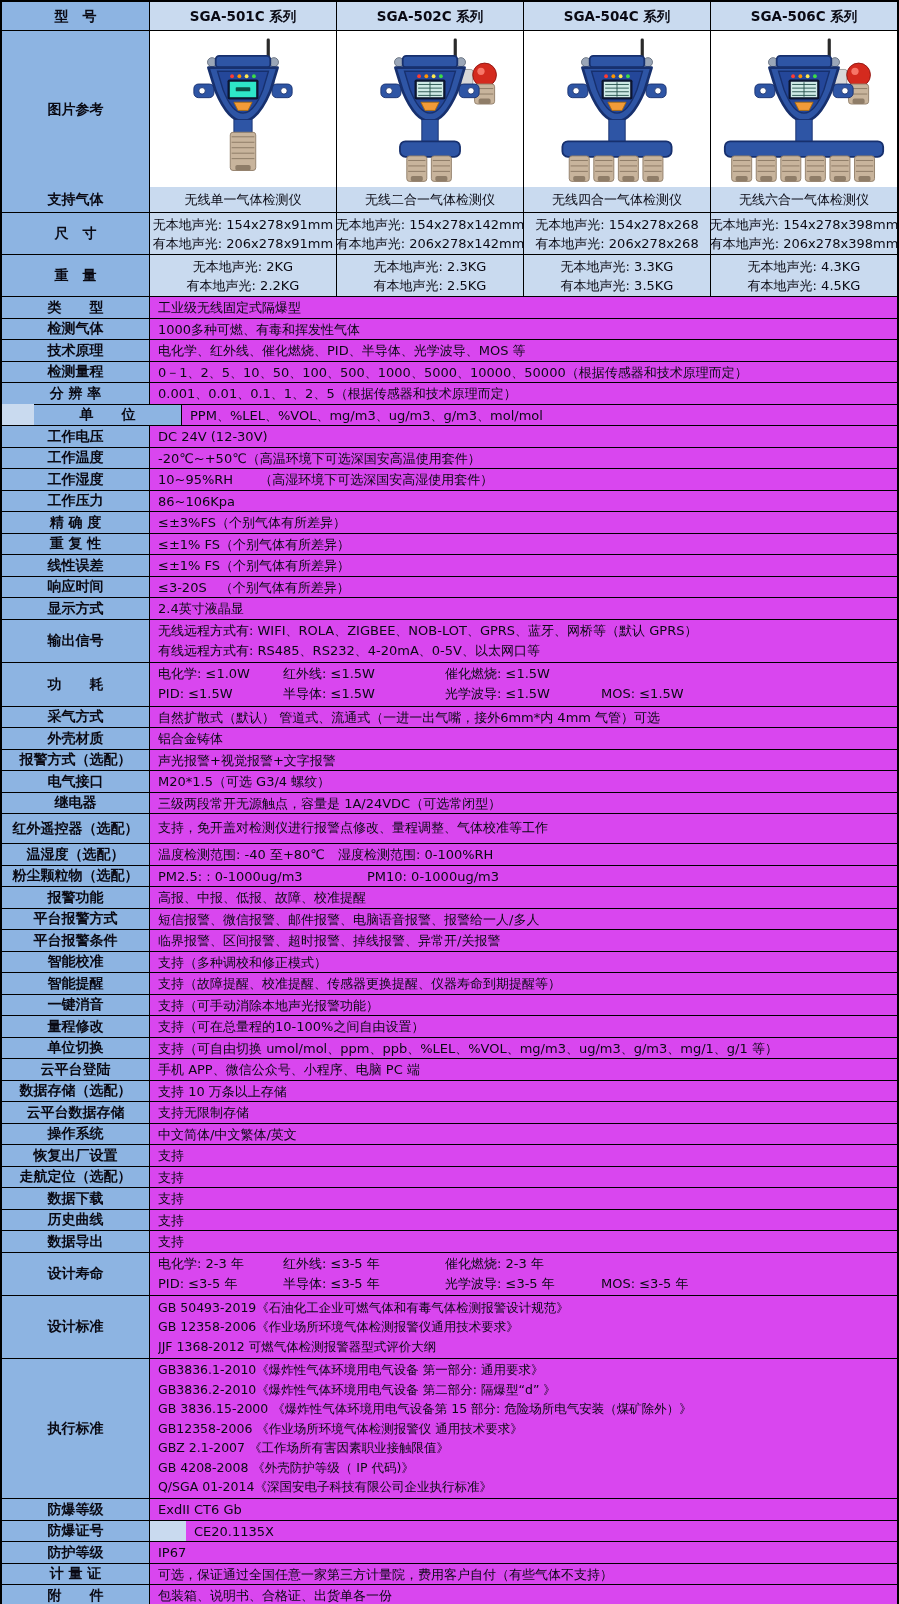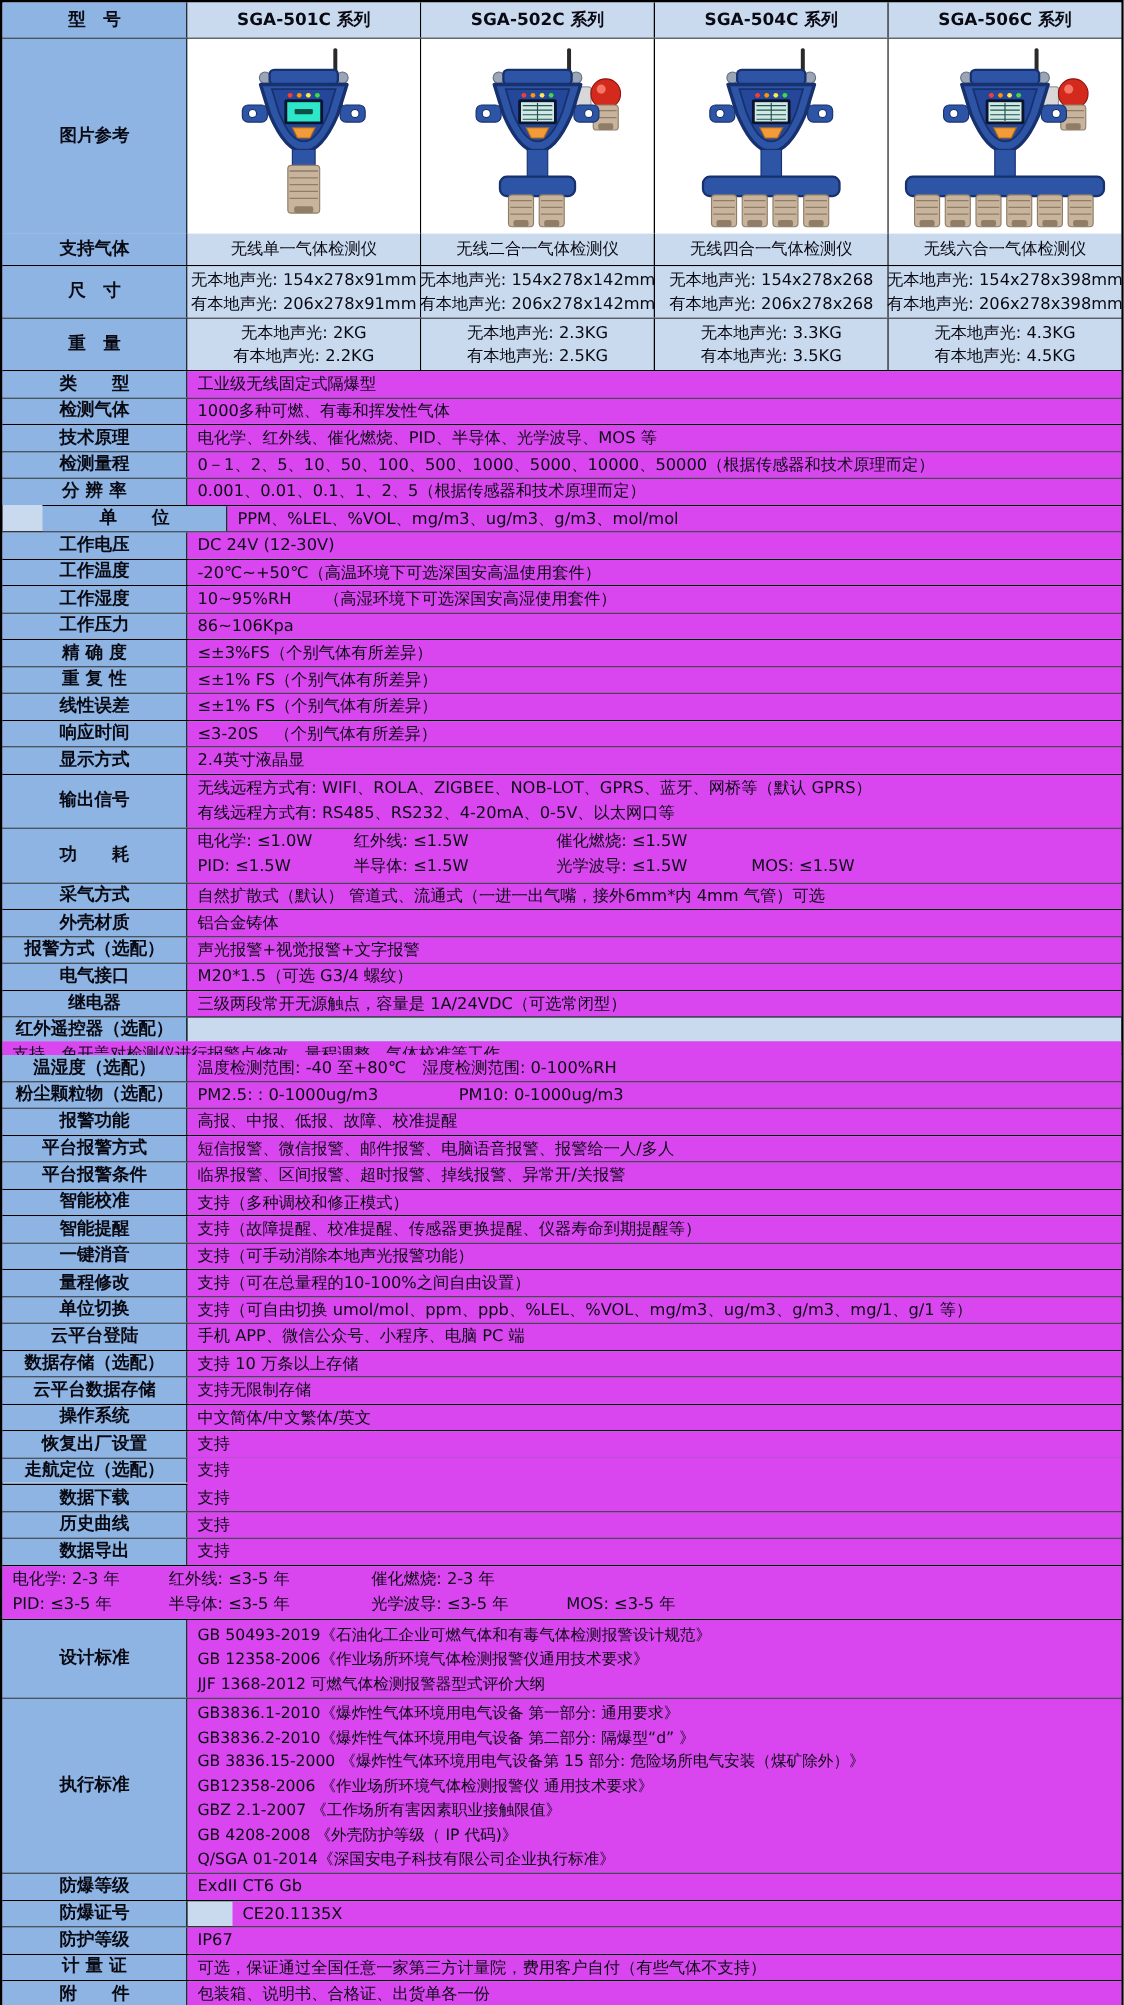--- a/index.html
+++ b/index.html
@@ -431,21 +431,21 @@
         <div class="span-val">
           <div class="line">M20*1.5（可选 G3/4 螺纹）</div>
         </div>
       </div>
       <div class="row" style="height: 21.5px;">
         <div class="lbl">继电器</div>
         <div class="span-val">
           <div class="line">三级两段常开无源触点，容量是 1A/24VDC（可选常闭型）</div>
         </div>
       </div>
-      <div class="row" style="height: 30px; flex-direction: column;">
+      <div class="row" style="height: 30px;">
         <div class="lbl">红外遥控器（选配）</div>
         <div class="span-val">
           <div class="line">支持，免开盖对检测仪进行报警点修改、量程调整、气体校准等工作</div>
         </div>
       </div>
       <div class="row" style="height: 21.5px;">
         <div class="lbl">温湿度（选配）</div>
         <div class="span-val">
           <div class="line">温度检测范围: -40 至+80℃　湿度检测范围: 0-100%RH</div>
         </div>
@@ -527,21 +527,21 @@
         <div class="span-val">
           <div class="line">中文简体/中文繁体/英文</div>
         </div>
       </div>
       <div class="row" style="height: 21.5px;">
         <div class="lbl">恢复出厂设置</div>
         <div class="span-val">
           <div class="line">支持</div>
         </div>
       </div>
-      <div class="row" style="height: 21.5px; align-items: center;">
+      <div class="row" style="height: 21.5px;">
         <div class="lbl">走航定位（选配）</div>
         <div class="span-val">
           <div class="line">支持</div>
         </div>
       </div>
       <div class="row" style="height: 21.5px;">
         <div class="lbl">数据下载</div>
         <div class="span-val">
           <div class="line">支持</div>
         </div>
@@ -552,20 +552,21 @@
           <div class="line">支持</div>
         </div>
       </div>
       <div class="row" style="height: 21.5px;">
         <div class="lbl">数据导出</div>
         <div class="span-val">
           <div class="line">支持</div>
         </div>
       </div>
       <div class="row" style="height: 43.5px;">
+        <div class="lbl">设计寿命</div>
         <div class="span-val">
           <div class="line"><span class="seg sg0">电化学: 2-3 年</span><span class="seg sg1">红外线: ≤3-5 年</span><span class="seg sg2">催化燃烧: 2-3 年</span></div>
           <div class="line"><span class="seg sg0">PID: ≤3-5 年</span><span class="seg sg1">半导体: ≤3-5 年</span><span class="seg sg2">光学波导: ≤3-5 年</span><span class="seg ">MOS: ≤3-5 年</span></div>
         </div>
       </div>
       <div class="row" style="height: 62.5px;">
         <div class="lbl">设计标准</div>
         <div class="span-val tight">
           <div class="line">GB 50493-2019《石油化工企业可燃气体和有毒气体检测报警设计规范》</div>
           <div class="line">GB 12358-2006《作业场所环境气体检测报警仪通用技术要求》</div>

